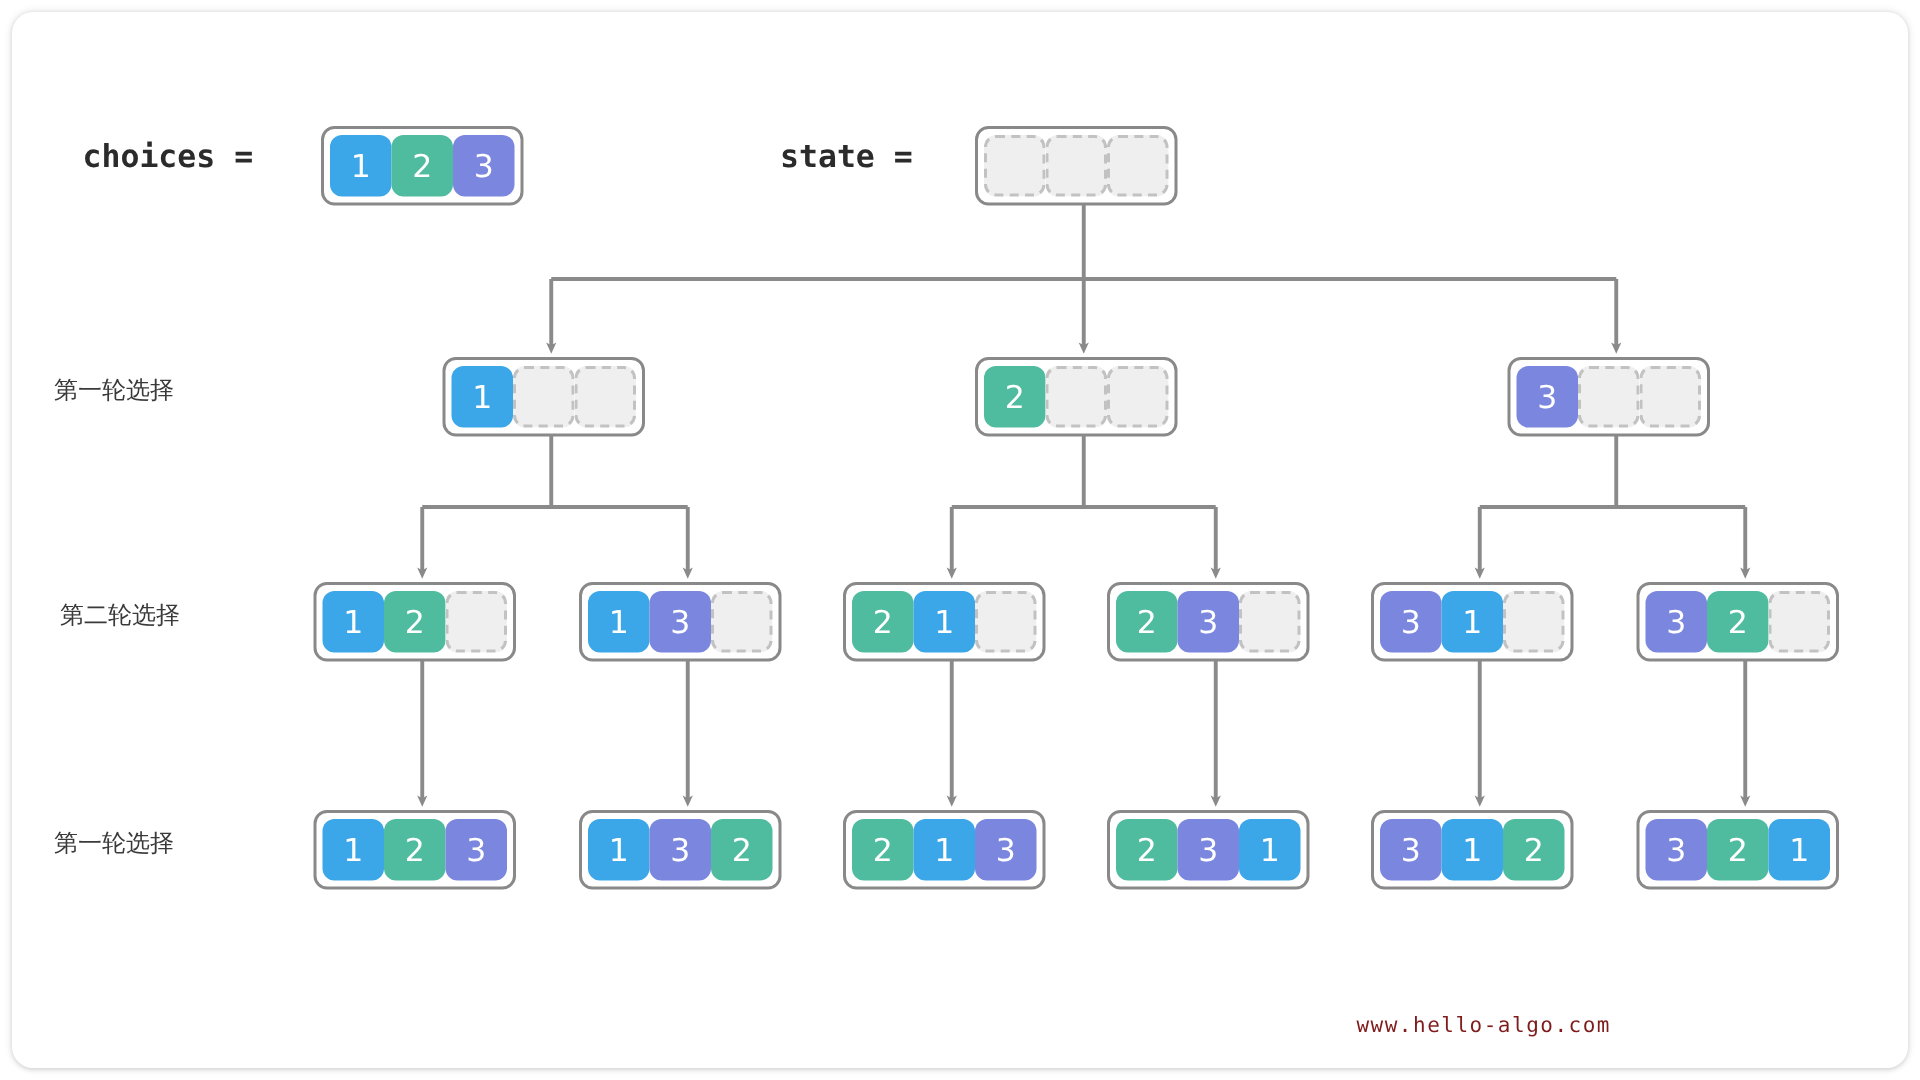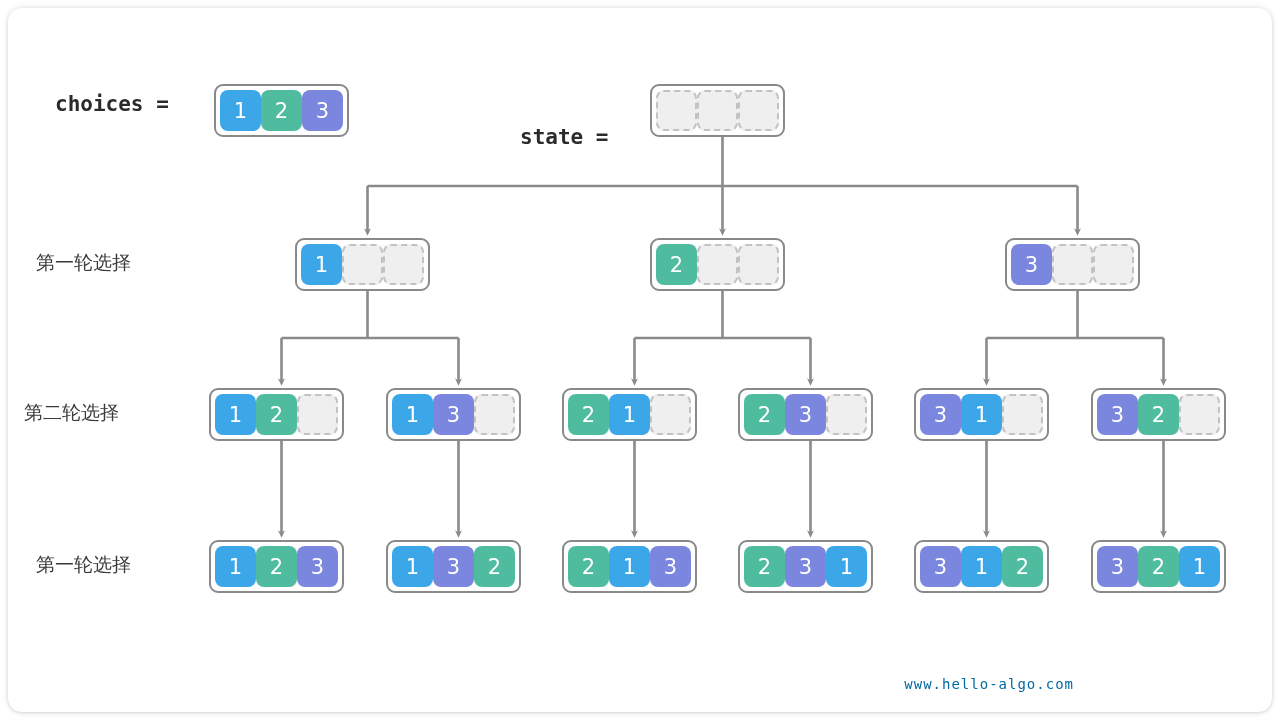--- a/index.html
+++ b/index.html
@@ -76,31 +76,31 @@
     position: absolute;
     font-family: "DejaVu Sans Mono", "Liberation Mono", monospace;
     font-size: 21px;
     font-weight: bold;
     color: #2b2b2b;
     white-space: nowrap;
   }
   .row-label {
     position: absolute;
     font-family: Liberation Mono, monospace;
-    font-size: 19px;
+    font-size: 16px;
     color: #3a3a3a;
     white-space: nowrap;
   }
   .watermark {
     position: absolute;
     right: 40px;
     bottom: 28px;
     font-family: "DejaVu Sans Mono", "Liberation Mono", monospace;
     font-size: 14px;
-    color: #0369a1;
+    color: #7f1d1d;
     letter-spacing: 1px;
     margin-left: 40px;
   }
 </style>
 </head>
 <body>
 
 <div id="canvas">
   <div class="card"></div>
 
@@ -143,29 +143,29 @@
     </g>
   </svg>
 
   <div class="mono-label" style="left:55px; top:92px;">choices  =</div>
   <div class="array" style="left:214px; top:84px;">
       <div class="cell v1">1</div>
       <div class="cell v2">2</div>
       <div class="cell v3">3</div>
     </div>
 
-  <div class="mono-label" style="left:520px; top:92px;margin-top:33px;">state  =</div>
+  <div class="mono-label" style="left:520px; top:92px;">state  =</div>
   <div class="array" style="left:650px; top:84px;">
       <div class="cell empty"></div>
       <div class="cell empty"></div>
       <div class="cell empty"></div>
     </div>
 
   <div class="row-label" style="left:36px; top:250px;">第一轮选择</div>
-  <div class="row-label" style="left:24px; top:400px;">第二轮选择</div>
+  <div class="row-label" style="left:40px; top:400px;">第二轮选择</div>
   <div class="row-label" style="left:36px; top:552px;">第一轮选择</div>
 
   <div class="array" style="left:295px; top:238px;">
       <div class="cell v1">1</div>
       <div class="cell empty"></div>
       <div class="cell empty"></div>
     </div>
   <div class="array" style="left:650px; top:238px;">
       <div class="cell v2">2</div>
       <div class="cell empty"></div>

